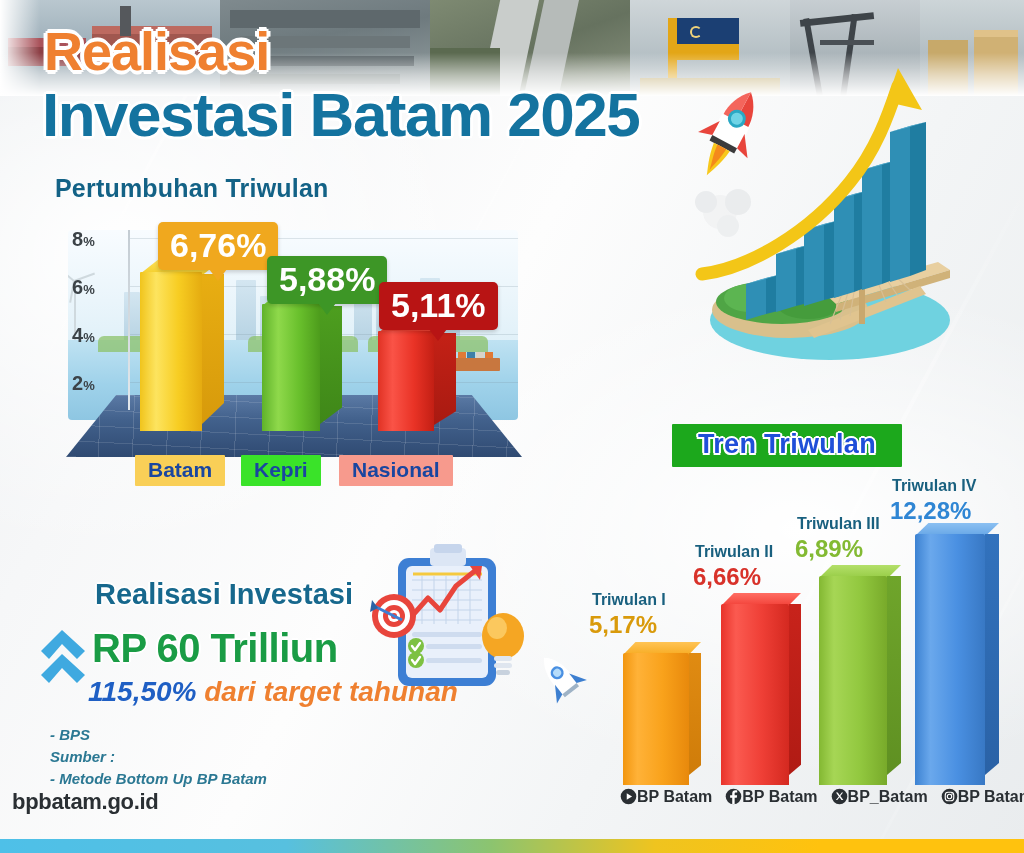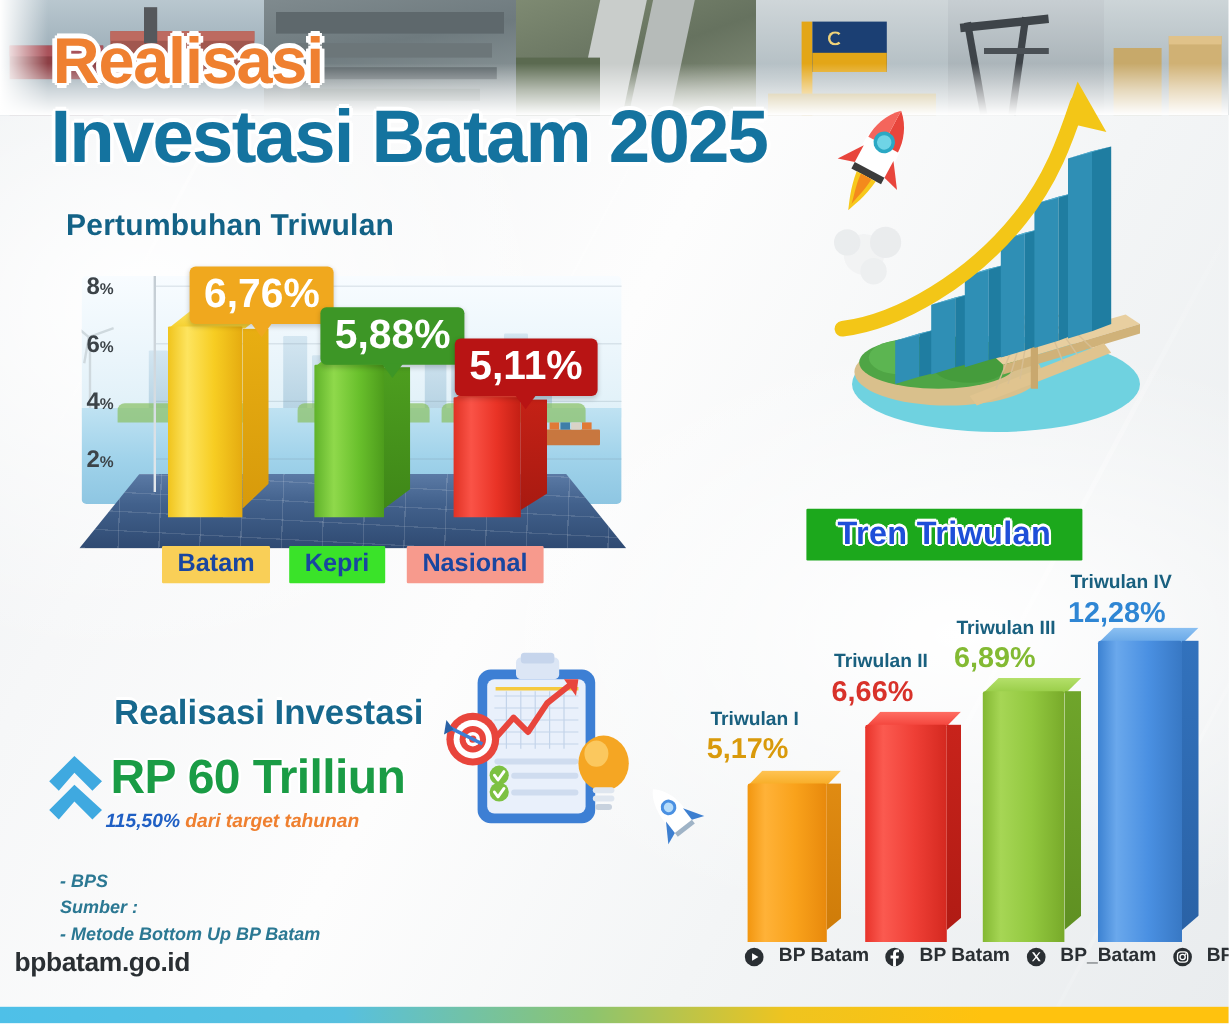--- a/index.html
+++ b/index.html
@@ -179,42 +179,42 @@
     position: absolute; left: 95px; top: 578px;
     font-size: 29px; font-weight: 700; color: #17688d;
     text-shadow: 2px 0 0 #fff, -2px 0 0 #fff, 0 2px 0 #fff, 0 -2px 0 #fff;
   }
   .inv-amount {
     position: absolute; left: 92px; top: 626px;
     font-size: 40px; font-weight: 700; color: #1a9c45;
     text-shadow: 2px 0 0 #fff, -2px 0 0 #fff, 0 2px 0 #fff, 0 -2px 0 #fff;
     letter-spacing: -.5px;
   }
-  .inv-sub { position: absolute; left: 88px; top: 676px; font-size: 16px; font-weight: 700; font-style: italic; white-space: nowrap; }
+  .inv-sub { position: absolute; left: 88px; top: 676px; font-size: 28px; font-weight: 700; font-style: italic; white-space: nowrap; }
   .inv-sub .pct { color: #1f5fc4; }
   .inv-sub .rest { color: #ef8030; }
 
   .chev { position: absolute; left: 33px; top: 617px; width: 62px; height: 72px; }
 
   .source {
     position: absolute; left: 50px; top: 724px;
     font-size: 15px; font-weight: 700; font-style: italic; color: #2b7893;
     line-height: 1.45;
   }
   .website {
     position: absolute; left: 12px; top: 789px;
     font-size: 22px; font-weight: 700; color: #2a2f33; letter-spacing: -.3px;
   }
 
   
   .social {
     position: absolute; left: 620px; top: 788px;
     display: flex; align-items: center; gap: 13px;
   }
-  .soc-item { display: flex; align-items: center; gap: 12px; }
+  .soc-item { display: flex; align-items: flex-start; gap: 0; }
   .soc-label { font-size: 16px; font-weight: 700; color: #2a2f33; white-space: nowrap; }
   .soc-ico { width: 17px; height: 17px; display:block; }
 
   .footer-bar {
     position: absolute; left: 0; bottom: 0; width: 1024px; height: 14px;
     background: linear-gradient(90deg, #4ec0e8 0%, #57c0df 28%, #8cc46f 48%, #efc41f 64%, #ffc20e 80%, #ffc20e 100%);
   }
 </style>
 </head>
 <body>

